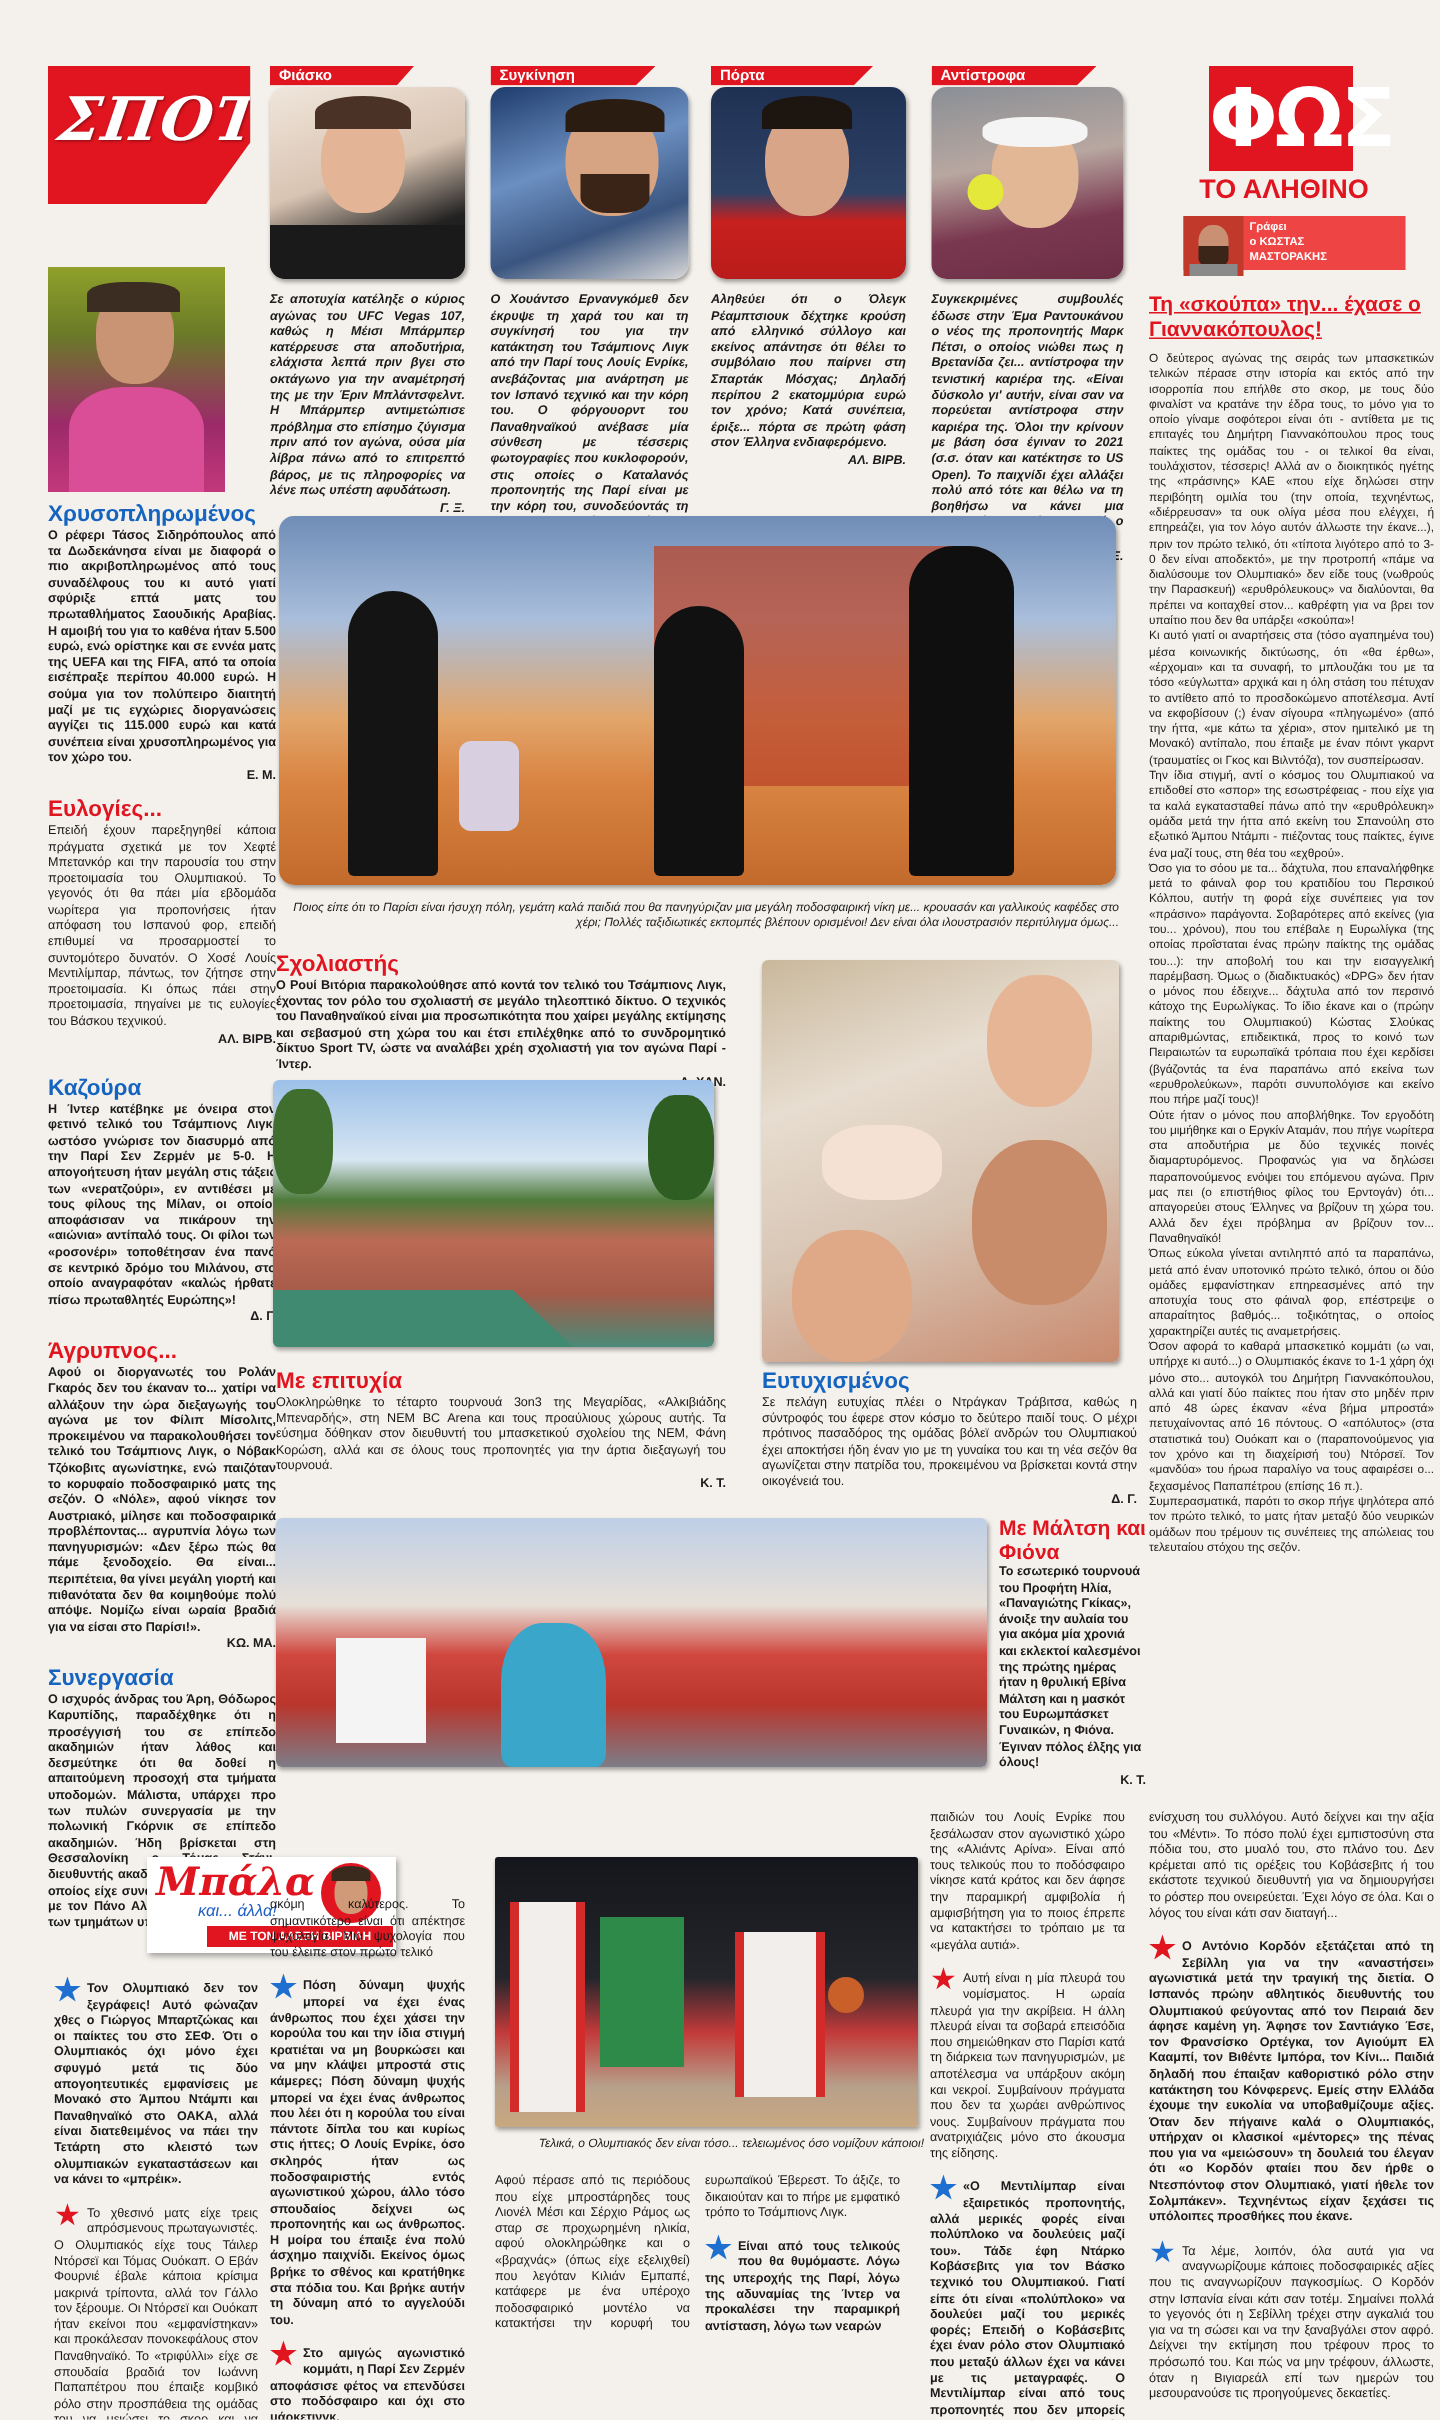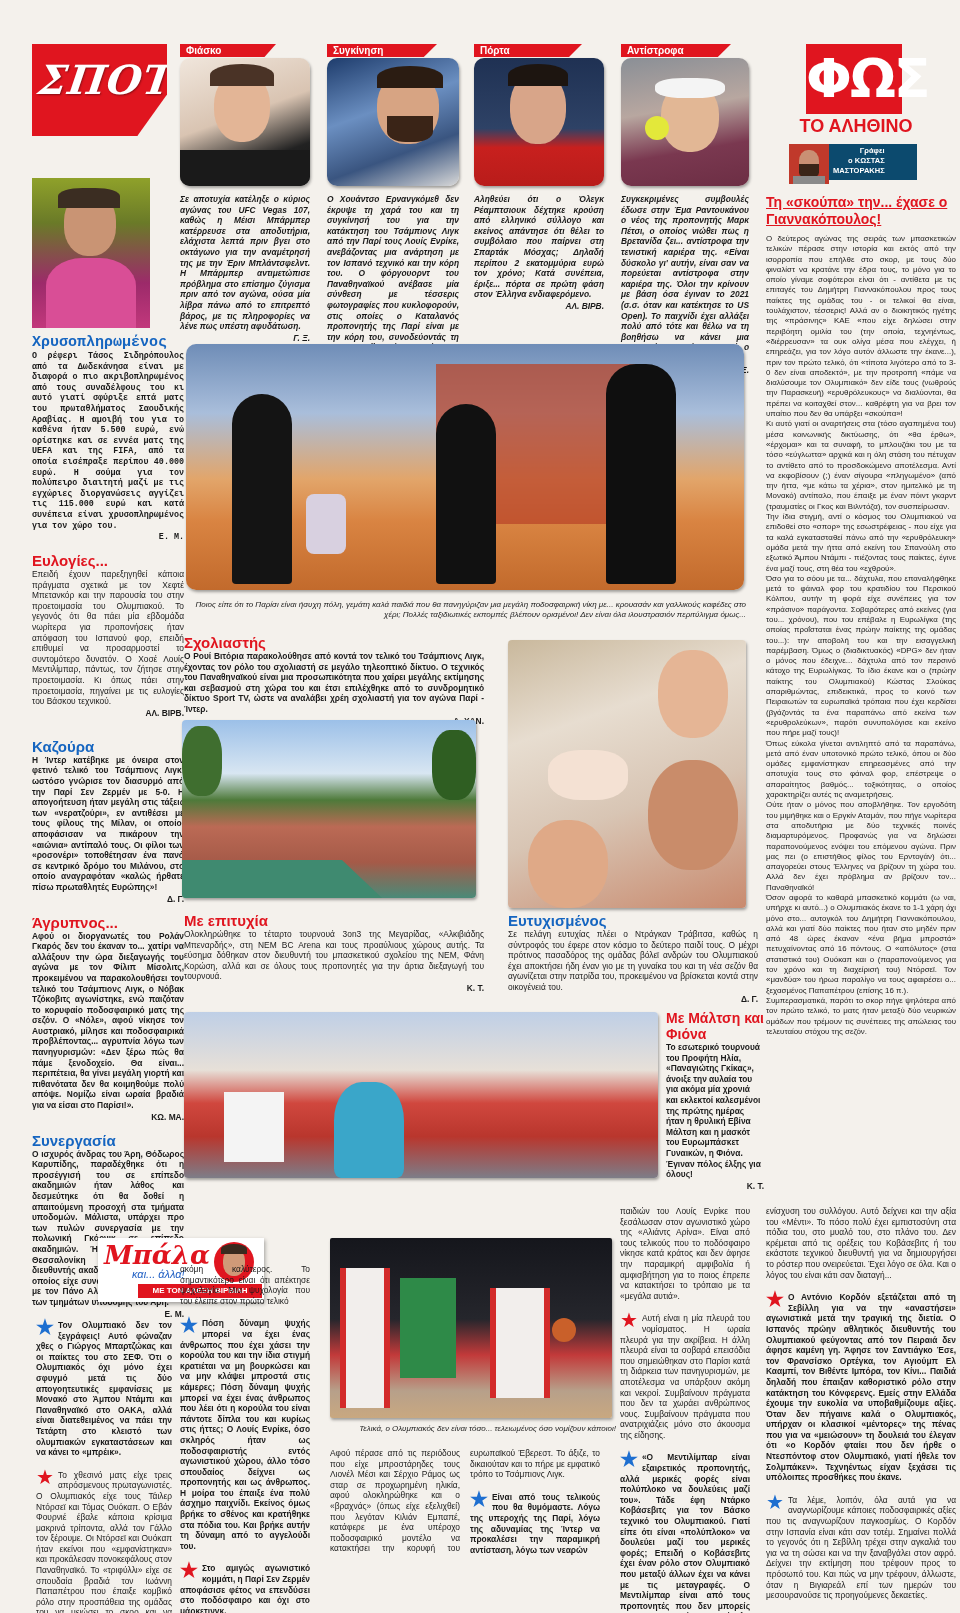--- a/index.html
+++ b/index.html
@@ -69,48 +69,48 @@
     <div style="position:absolute;left:40px;top:24px;width:58px;height:70px;border-radius:46%;background:#e2b795;"></div>
     <div style="position:absolute;left:34px;top:20px;width:70px;height:20px;border-radius:40%;background:#f4f4f4;"></div>
     <div style="position:absolute;left:24px;top:58px;width:24px;height:24px;border-radius:50%;background:#e3e83a;"></div>
   </div>
   <div class="txt ital" style="margin-top:8px;font-weight:bold;">Συγκεκριμένες συμβουλές έδωσε στην Έμα Ραντουκάνου ο νέος της προπονητής Μαρκ Πέτσι, ο οποίος νιώθει πως η Βρετανίδα ζει... αντίστροφα την τενιστική καριέρα της. «Είναι δύσκολο γι' αυτήν, είναι σαν να πορεύεται αντίστροφα στην καριέρα της. Όλοι την κρίνουν με βάση όσα έγιναν το 2021 (σ.σ. όταν και κατέκτησε το US Open). Το παιχνίδι έχει αλλάξει πολύ από τότε και θέλω να τη βοηθήσω να κάνει μια επανεκκίνηση» είπε σχετικά ο νέος κόουτς της 22χρονης.</div>
   <div class="sig" style="font-style:italic;">Γ. Ξ.</div>
 </div>
 
 <div class="abs" style="left:806px;top:44px;width:96px;height:70px;background:#e0151f;color:#fff;font-weight:bold;font-size:54px;line-height:70px;text-align:center;font-family:'DejaVu Sans',sans-serif;letter-spacing:-2px;">ΦΩΣ</div>
 <div class="abs" style="left:786px;top:116px;width:140px;text-align:center;color:#e0151f;font-weight:bold;font-size:18px;">ΤΟ ΑΛΗΘΙΝΟ</div>
-<div class="abs" style="left:789px;top:144px;width:128px;height:36px;background:#0c4a6e;text-align:right;">
+<div class="abs" style="left:789px;top:144px;width:148px;height:36px;background:#ef4444;">
   <div style="position:absolute;left:0;top:0;width:40px;height:40px;background:#c0392b;overflow:hidden;">
     <div style="position:absolute;left:10px;top:6px;width:20px;height:24px;border-radius:45%;background:#c99074;"></div>
     <div style="position:absolute;left:10px;top:20px;width:20px;height:14px;border-radius:0 0 40% 40%;background:#3a2518;"></div>
     <div style="position:absolute;left:4px;top:32px;width:32px;height:10px;background:#8a8a8a;"></div>
   </div>
   <div style="position:absolute;left:44px;top:2px;color:#fff;font-size:7.5px;font-weight:bold;line-height:10px;">
     <div>Γράφει</div>
     <div>ο ΚΩΣΤΑΣ</div>
     <div>ΜΑΣΤΟΡΑΚΗΣ</div>
   </div>
 </div>
 
 <div class="abs" style="left:766px;top:194px;width:190px;color:#e0151f;font-weight:bold;font-size:14px;line-height:17px;text-decoration:underline;">Τη «σκούπα» την... έχασε ο Γιαννακόπουλος!</div>
 
 <div class="abs" style="left:766px;top:234px;width:190px;font-size:7.9px;line-height:10.3px;text-align:justify;">
   <p>Ο δεύτερος αγώνας της σειράς των μπασκετικών τελικών πέρασε στην ιστορία και εκτός από την ισορροπία που επήλθε στο σκορ, με τους δύο φιναλίστ να κρατάνε την έδρα τους, το μόνο για το οποίο γίναμε σοφότεροι είναι ότι - αντίθετα με τις επιταγές του Δημήτρη Γιαννακόπουλου προς τους παίκτες της ομάδας του - οι τελικοί θα είναι, τουλάχιστον, τέσσερις! Αλλά αν ο διοικητικός ηγέτης της «πράσινης» ΚΑΕ «που είχε δηλώσει στην περιβόητη ομιλία του (την οποία, τεχνηέντως, «διέρρευσαν» τα ουκ ολίγα μέσα που ελέγχει, ή επηρεάζει, για τον λόγο αυτόν άλλωστε την έκανε...), πριν τον πρώτο τελικό, ότι «τίποτα λιγότερο από το 3-0 δεν είναι αποδεκτό», με την προτροπή «πάμε να διαλύσουμε τον Ολυμπιακό» δεν είδε τους (νωθρούς την Παρασκευή) «ερυθρόλευκους» να διαλύονται, θα πρέπει να κοιταχθεί στον... καθρέφτη για να βρει τον υπαίτιο που δεν θα υπάρξει «σκούπα»!</p>
   <p>Κι αυτό γιατί οι αναρτήσεις στα (τόσο αγαπημένα του) μέσα κοινωνικής δικτύωσης, ότι «θα έρθω», «έρχομαι» και τα συναφή, το μπλουζάκι του με τα τόσο «εύγλωττα» αρχικά και η όλη στάση του πέτυχαν το αντίθετο από το προσδοκώμενο αποτέλεσμα. Αντί να εκφοβίσουν (;) έναν σίγουρα «πληγωμένο» (από την ήττα, «με κάτω τα χέρια», στον ημιτελικό με τη Μονακό) αντίπαλο, που έπαιξε με έναν πόιντ γκαρντ (τραυματίες οι Γκος και Βιλντόζα), τον συσπείρωσαν.</p>
   <p>Την ίδια στιγμή, αντί ο κόσμος του Ολυμπιακού να επιδοθεί στο «σπορ» της εσωστρέφειας - που είχε για τα καλά εγκατασταθεί πάνω από την «ερυθρόλευκη» ομάδα μετά την ήττα από εκείνη του Σπανούλη στο εξωτικό Άμπου Ντάμπι - πιέζοντας τους παίκτες, έγινε ένα μαζί τους, στη θέα του «εχθρού».</p>
   <p>Όσο για το σόου με τα... δάχτυλα, που επαναλήφθηκε μετά το φάιναλ φορ του κρατιδίου του Περσικού Κόλπου, αυτήν τη φορά είχε συνέπειες για τον «πράσινο» παράγοντα. Σοβαρότερες από εκείνες (για του... χρόνου), που του επέβαλε η Ευρωλίγκα (της οποίας προΐσταται ένας πρώην παίκτης της ομάδας του...): την αποβολή του και την εισαγγελική παρέμβαση. Όμως ο (διαδικτυακός) «DPG» δεν ήταν ο μόνος που έδειχνε... δάχτυλα από τον περσινό κάτοχο της Ευρωλίγκας. Το ίδιο έκανε και ο (πρώην παίκτης του Ολυμπιακού) Κώστας Σλούκας απαριθμώντας, επιδεικτικά, προς το κοινό των Πειραιωτών τα ευρωπαϊκά τρόπαια που έχει κερδίσει (βγάζοντάς τα ένα παραπάνω από εκείνα των «ερυθρολεύκων», παρότι συνυπολόγισε και εκείνο που πήρε μαζί τους)!</p>
+  <p>Ούτε ήταν ο μόνος που αποβλήθηκε. Τον εργοδότη του μιμήθηκε και ο Εργκίν Αταμάν, που πήγε νωρίτερα στα αποδυτήρια με δύο τεχνικές ποινές διαμαρτυρόμενος. Προφανώς για να δηλώσει παραπονούμενος ενόψει του επόμενου αγώνα. Πριν μας πει (ο επιστήθιος φίλος του Ερντογάν) ότι... απαγορεύει στους Έλληνες να βρίζουν τη χώρα του. Αλλά δεν έχει πρόβλημα αν βρίζουν τον... Παναθηναϊκό!</p>
   <p>Όπως εύκολα γίνεται αντιληπτό από τα παραπάνω, μετά από έναν υποτονικό πρώτο τελικό, όπου οι δύο ομάδες εμφανίστηκαν επηρεασμένες από την αποτυχία τους στο φάιναλ φορ, επέστρεψε ο απαραίτητος βαθμός... τοξικότητας, ο οποίος χαρακτηρίζει αυτές τις αναμετρήσεις.</p>
-  <p>Ούτε ήταν ο μόνος που αποβλήθηκε. Τον εργοδότη του μιμήθηκε και ο Εργκίν Αταμάν, που πήγε νωρίτερα στα αποδυτήρια με δύο τεχνικές ποινές διαμαρτυρόμενος. Προφανώς για να δηλώσει παραπονούμενος ενόψει του επόμενου αγώνα. Πριν μας πει (ο επιστήθιος φίλος του Ερντογάν) ότι... απαγορεύει στους Έλληνες να βρίζουν τη χώρα του. Αλλά δεν έχει πρόβλημα αν βρίζουν τον... Παναθηναϊκό!</p>
   <p>Όσον αφορά το καθαρά μπασκετικό κομμάτι (ω ναι, υπήρχε κι αυτό...) ο Ολυμπιακός έκανε το 1-1 χάρη όχι μόνο στο... αυτογκόλ του Δημήτρη Γιαννακόπουλου, αλλά και γιατί δύο παίκτες που ήταν στο μηδέν πριν από 48 ώρες έκαναν «ένα βήμα μπροστά» πετυχαίνοντας από 16 πόντους. Ο «απόλυτος» (στα στατιστικά του) Ουόκαπ και ο (παραπονούμενος για τον χρόνο και τη διαχείρισή του) Ντόρσεϊ. Τον «μανδύα» του ήρωα παραλίγο να τους αφαιρέσει ο... ξεχασμένος Παπαπέτρου (επίσης 16 π.).</p>
   <p>Συμπερασματικά, παρότι το σκορ πήγε ψηλότερα από τον πρώτο τελικό, το ματς ήταν μεταξύ δύο νευρικών ομάδων που τρέμουν τις συνέπειες της απώλειας του τελευταίου στόχου της σεζόν.</p>
 </div>
 
 <div class="abs" style="left:32px;top:334px;width:152px;">
-  <div style="margin-bottom:10px;font-family:Liberation Mono, monospace;">
+  <div style="margin-bottom:10px;">
     <div class="h-blue">Χρυσοπληρωμένος</div>
     <div class="txt" style="font-weight:bold;">Ο ρέφερι Τάσος Σιδηρόπουλος από τα Δωδεκάνησα είναι με διαφορά ο πιο ακριβοπληρωμένος από τους συναδέλφους του κι αυτό γιατί σφύριξε επτά ματς του πρωταθλήματος Σαουδικής Αραβίας. Η αμοιβή του για το καθένα ήταν 5.500 ευρώ, ενώ ορίστηκε και σε εννέα ματς της UEFA και της FIFA, από τα οποία εισέπραξε περίπου 40.000 ευρώ. Η σούμα για τον πολύπειρο διαιτητή μαζί με τις εγχώριες διοργανώσεις αγγίζει τις 115.000 ευρώ και κατά συνέπεια είναι χρυσοπληρωμένος για τον χώρο του.</div>
     <div class="sig">Ε. Μ.</div>
   </div>
   <div style="margin-bottom:20px;">
     <div class="h-red">Ευλογίες...</div>
     <div class="txt">Επειδή έχουν παρεξηγηθεί κάποια πράγματα σχετικά με τον Χεφτέ Μπετανκόρ και την παρουσία του στην προετοιμασία του Ολυμπιακού. Το γεγονός ότι θα πάει μία εβδομάδα νωρίτερα για προπονήσεις ήταν απόφαση του Ισπανού φορ, επειδή επιθυμεί να προσαρμοστεί το συντομότερο δυνατόν. Ο Χοσέ Λουίς Μεντιλίμπαρ, πάντως, τον ζήτησε στην προετοιμασία. Κι όπως πάει στην προετοιμασία, πηγαίνει με τις ευλογίες του Βάσκου τεχνικού.</div>
     <div class="sig">ΑΛ. ΒΙΡΒ.</div>
   </div>
   <div style="margin-bottom:10px;">

